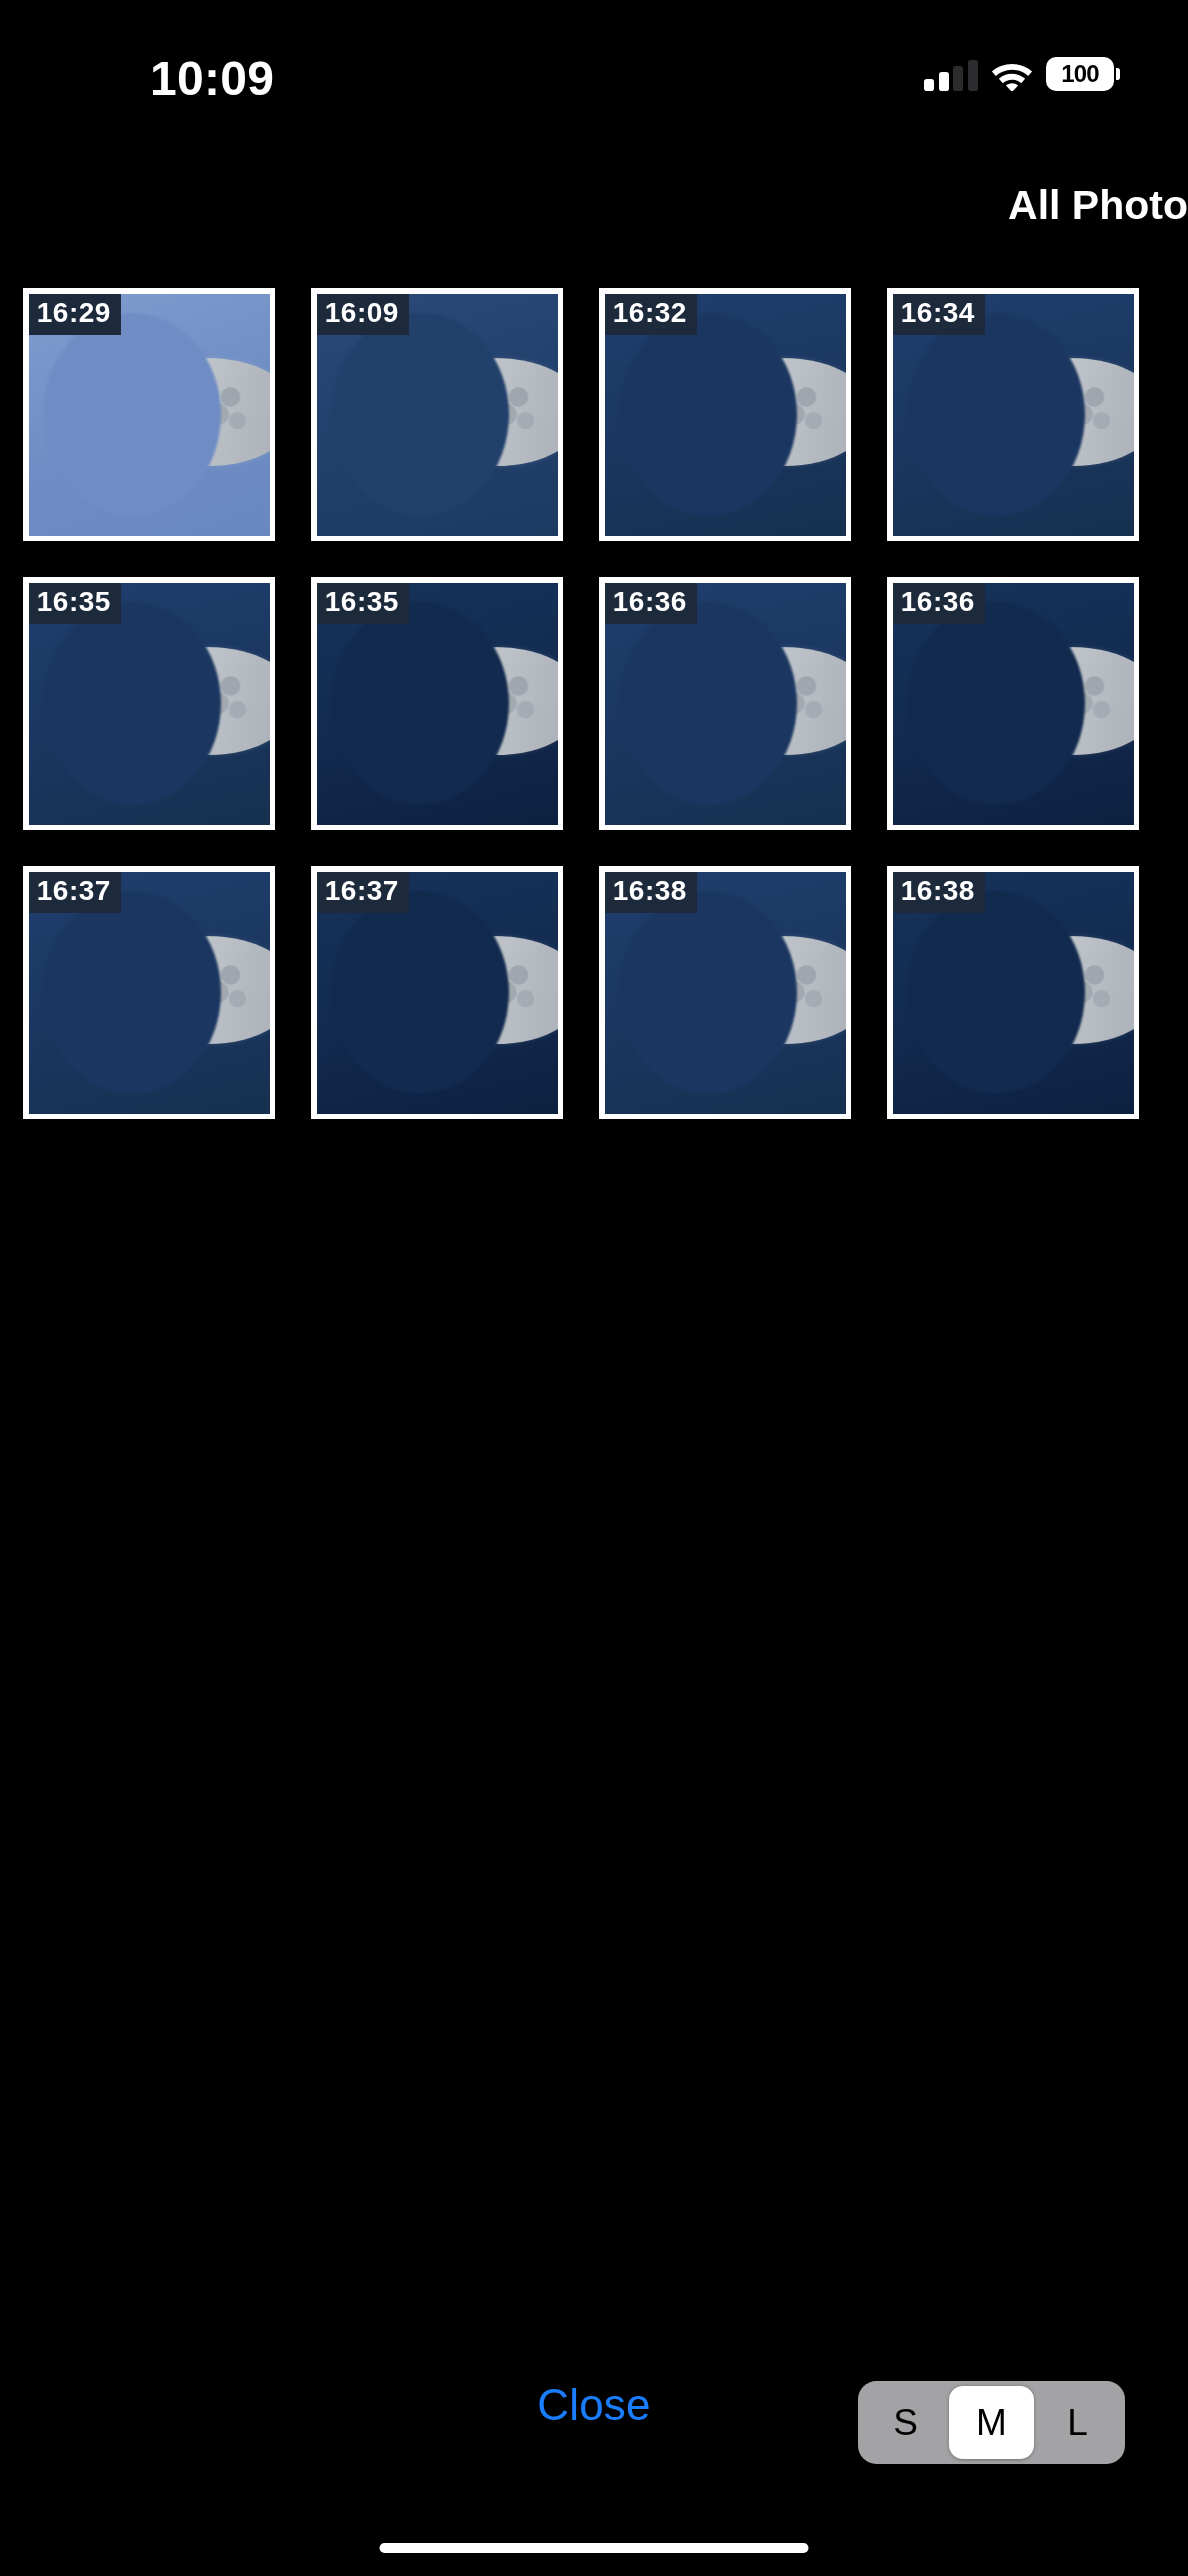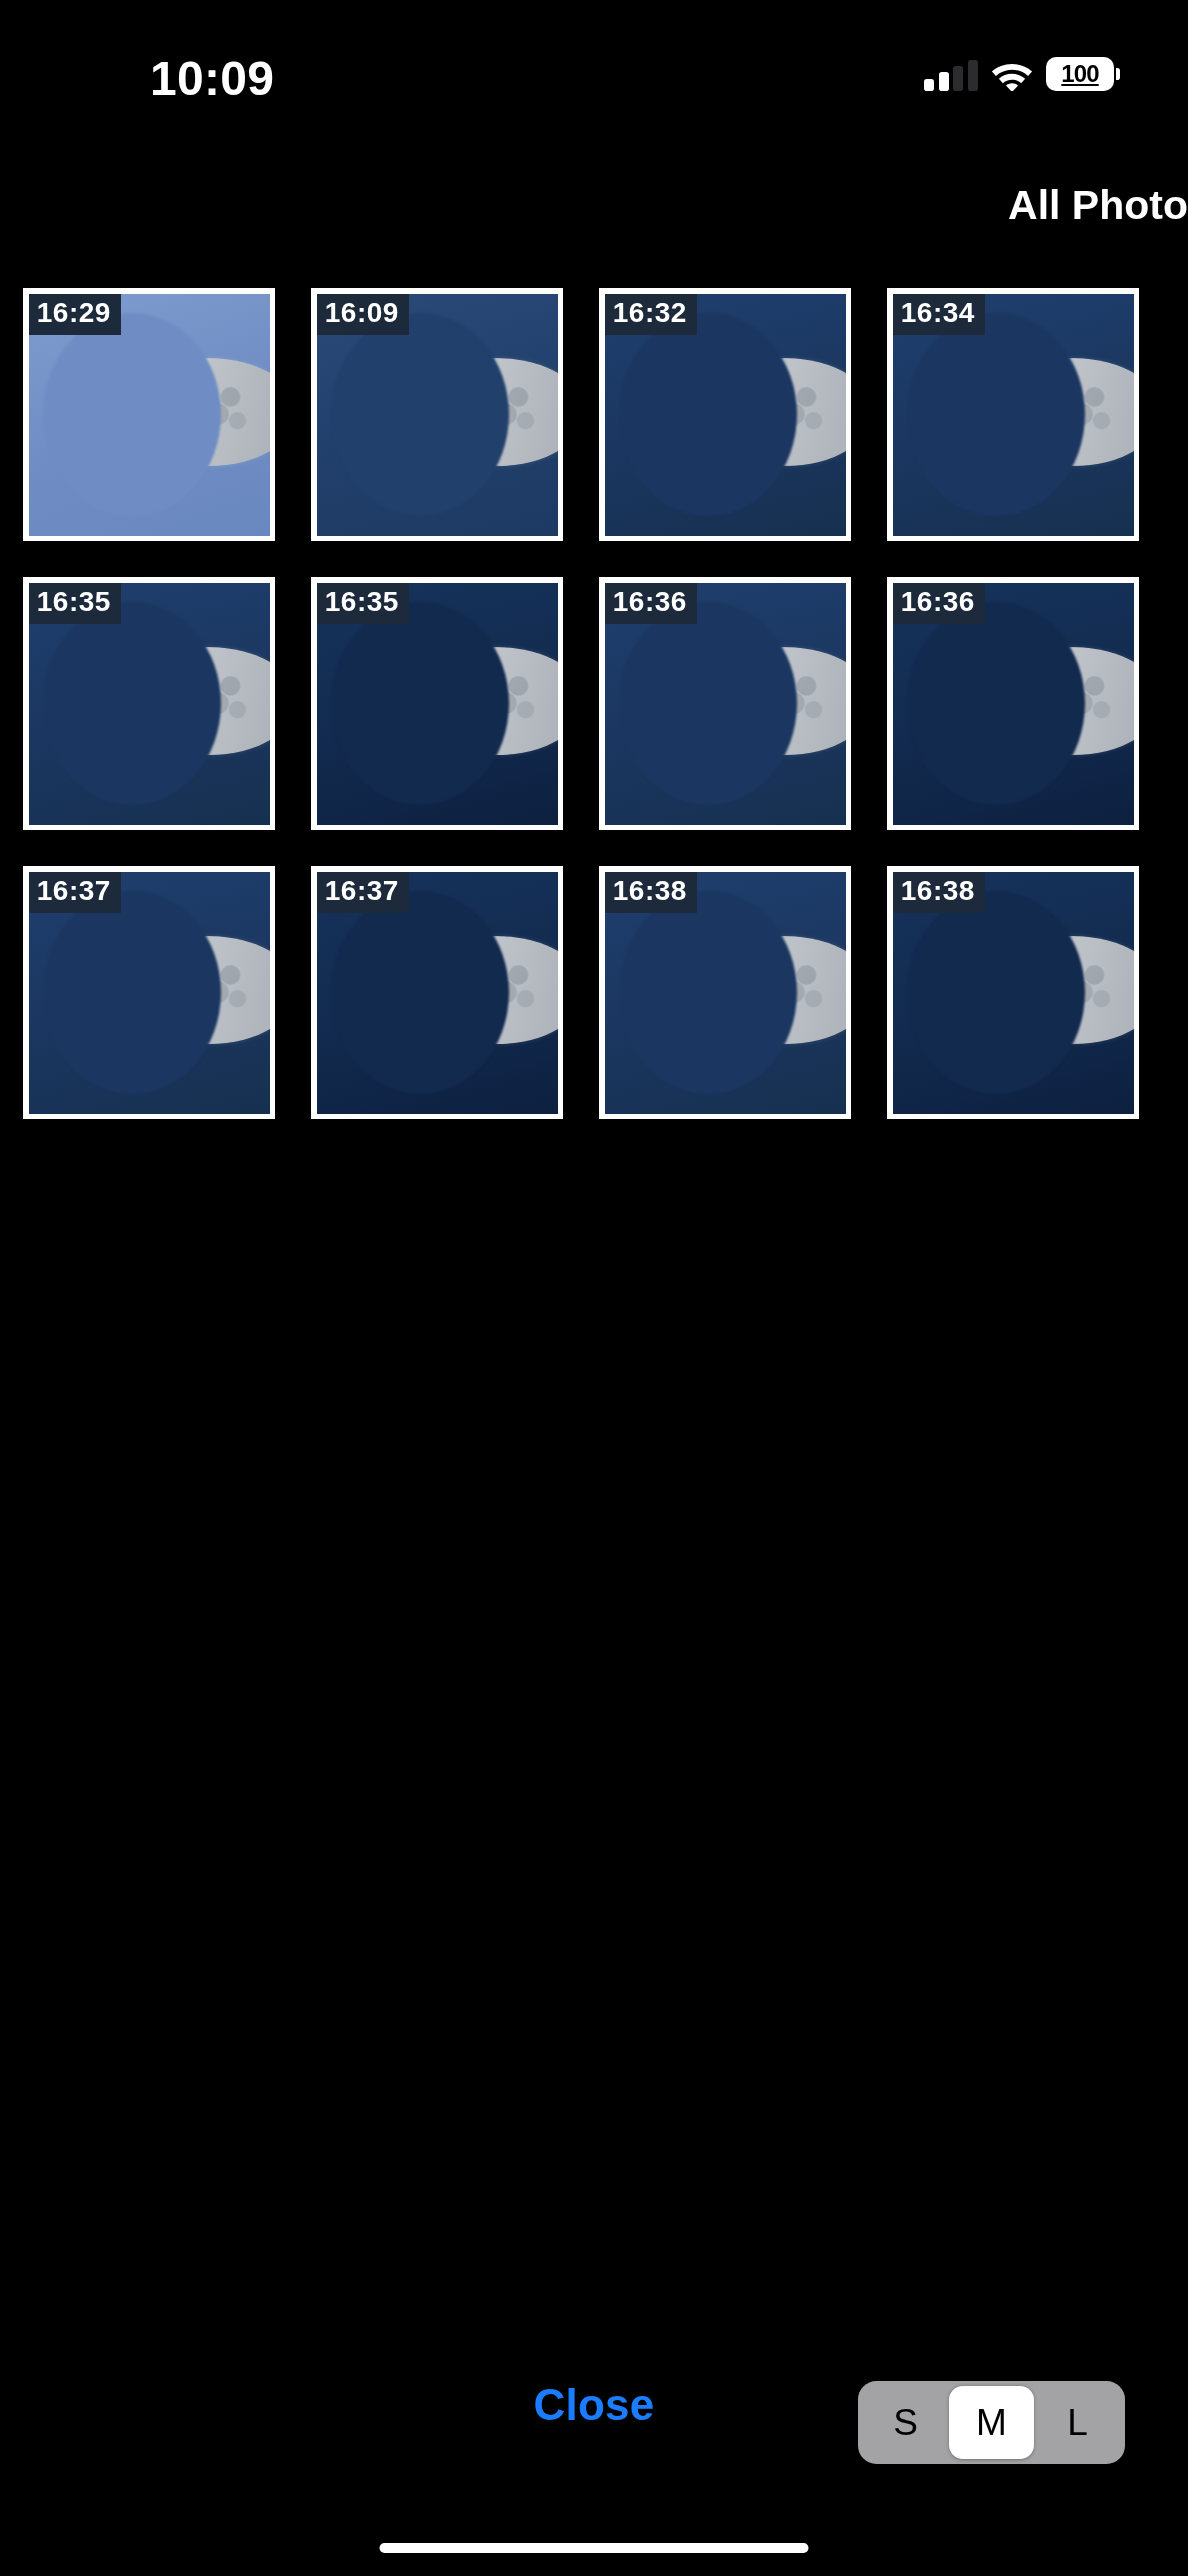--- a/index.html
+++ b/index.html
@@ -15,21 +15,21 @@
   .statusbar{
     position:absolute; top:0; left:0; width:1188px; height:138px;
   }
   .sb-time{
     position:absolute; left:150px; top:51px;
     font-size:48px; font-weight:600; color:#fff;
     letter-spacing:0.3px;
   }
   .sb-right{
     position:absolute; right:74px; top:57px;
-    display:flex; align-items:center; gap:12px;text-decoration:underline;
+    display:flex; align-items:center; gap:12px;
   }
   
   .cell{ display:flex; align-items:flex-end; gap:4.6px; height:33px; }
   .cell i{ display:block; width:10px; border-radius:2.8px; background:#fff; }
   .cell i:nth-child(1){ height:12px; }
   .cell i:nth-child(2){ height:18.4px; }
   .cell i:nth-child(3){ height:25px; background:#2c2c2e; }
   .cell i:nth-child(4){ height:31px; background:#2c2c2e; }
   
   .wifi{ width:44px; height:33px; position:relative; }
@@ -123,21 +123,21 @@
     font-size:28px; font-weight:600;
     padding:4.6px 10px 6.4px 8.3px;
     letter-spacing:0.5px;
     line-height:1.08;
   }
 
   
   .close-btn{
     position:absolute; left:0; top:2380px; width:1188px;
     text-align:center;
-    color:#1a7dff; font-size:44px; font-weight:700;
+    color:#1a7dff; font-size:44px; font-weight:400;
     letter-spacing:0.2px;
   }
   .seg{
     position:absolute; right:63px; top:2381px;
     width:267px; height:83px;
     background:#a3a3a6; border-radius:18.4px;
     display:flex; align-items:center;
     padding:4.6px;
   }
   .seg div{

